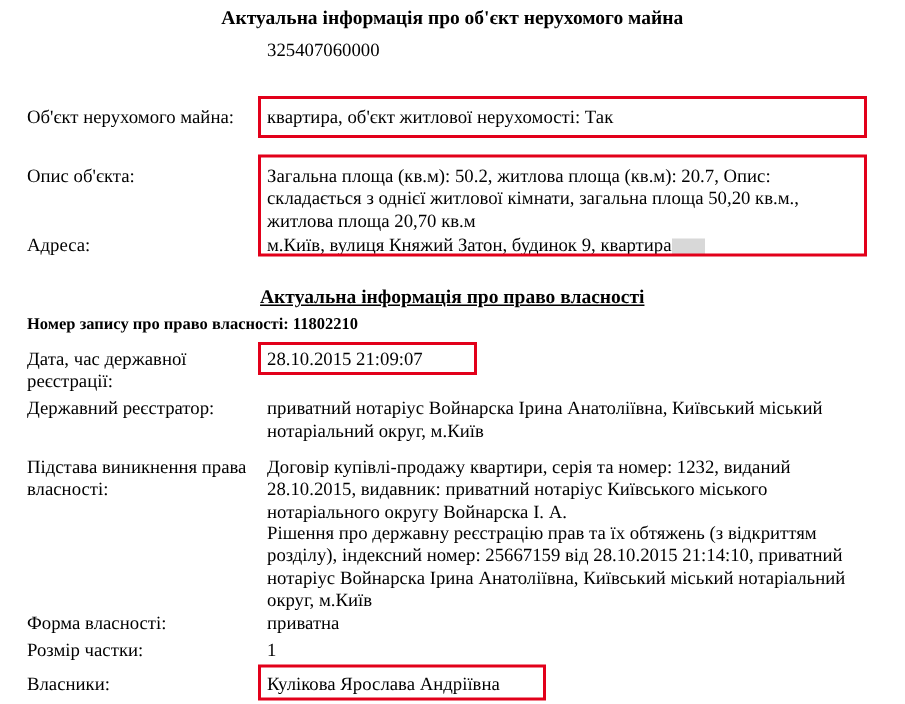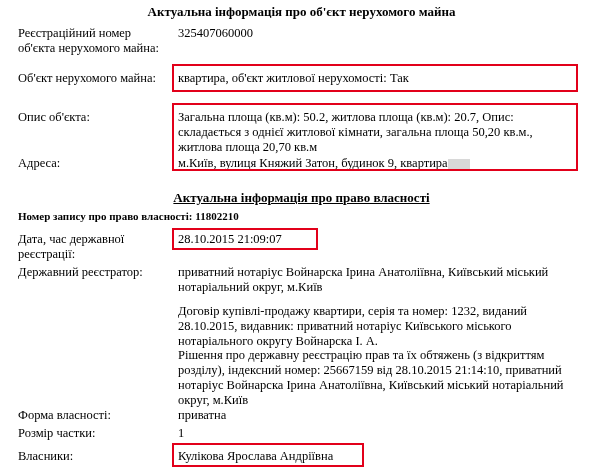--- a/index.html
+++ b/index.html
@@ -74,21 +74,20 @@
     vertical-align: middle;
   }
 </style>
 </head>
 <body>
 
 <div class="page">
 
   <div class="section-title title-1">Актуальна інформація про об'єкт нерухомого майна</div>
 
-  <div class="lbl" style="top:26px;">Реєстраційний номер об'єкта нерухомого майна:</div>
   <div class="val" style="top:26px;">325407060000</div>
 
   <div class="lbl" style="top:71px;">Об'єкт нерухомого майна:</div>
   <div class="val" style="top:71px;">квартира, об'єкт житлової нерухомості: Так</div>
 
   <div class="lbl" style="top:110px;">Опис об'єкта:</div>
   <div class="val" style="top:110px; width:392px;">Загальна площа (кв.м): 50.2, житлова площа (кв.м): 20.7, Опис: складається з однієї житлової кімнати, загальна площа  50,20 кв.м., житлова площа 20,70 кв.м</div>
 
   <div class="lbl" style="top:156px;">Адреса:</div>
   <div class="val" style="top:156px;"><span>м.Київ, вулиця Княжий Затон, будинок 9, квартира</span><span class="redact"></span></div>
@@ -100,20 +99,21 @@
 
   <div class="record-no">Номер запису про право власності: 11802210</div>
 
   <div class="lbl" style="top:232px;">Дата, час державної реєстрації:</div>
   <div class="val" style="top:232px;">28.10.2015 21:09:07</div>
   <div class="hl-box" style="left:172px; top:228px; width:146px; height:22px;"></div>
 
   <div class="lbl" style="top:265px;">Державний реєстратор:</div>
   <div class="val" style="top:265px;">приватний нотаріус Войнарска Ірина Анатоліївна, Київський міський нотаріальний округ, м.Київ</div>
 
+  <div class="lbl" style="top:304px;">Підстава виникнення права власності:</div>
   <div class="val" style="top:304px;">Договір купівлі-продажу квартири, серія та номер: 1232, виданий 28.10.2015, видавник: приватний нотаріус Київського міського нотаріального округу Войнарска І. А.</div>
 
   <div class="val" style="top:348px;">Рішення про державну реєстрацію прав та їх обтяжень (з відкриттям розділу), індексний номер: 25667159 від 28.10.2015 21:14:10, приватний нотаріус Войнарска Ірина Анатоліївна, Київський міський нотаріальний округ, м.Київ</div>
 
   <div class="lbl" style="top:408px;">Форма власності:</div>
   <div class="val" style="top:408px;">приватна</div>
 
   <div class="lbl" style="top:426px;">Розмір частки:</div>
   <div class="val" style="top:426px;">1</div>
 

